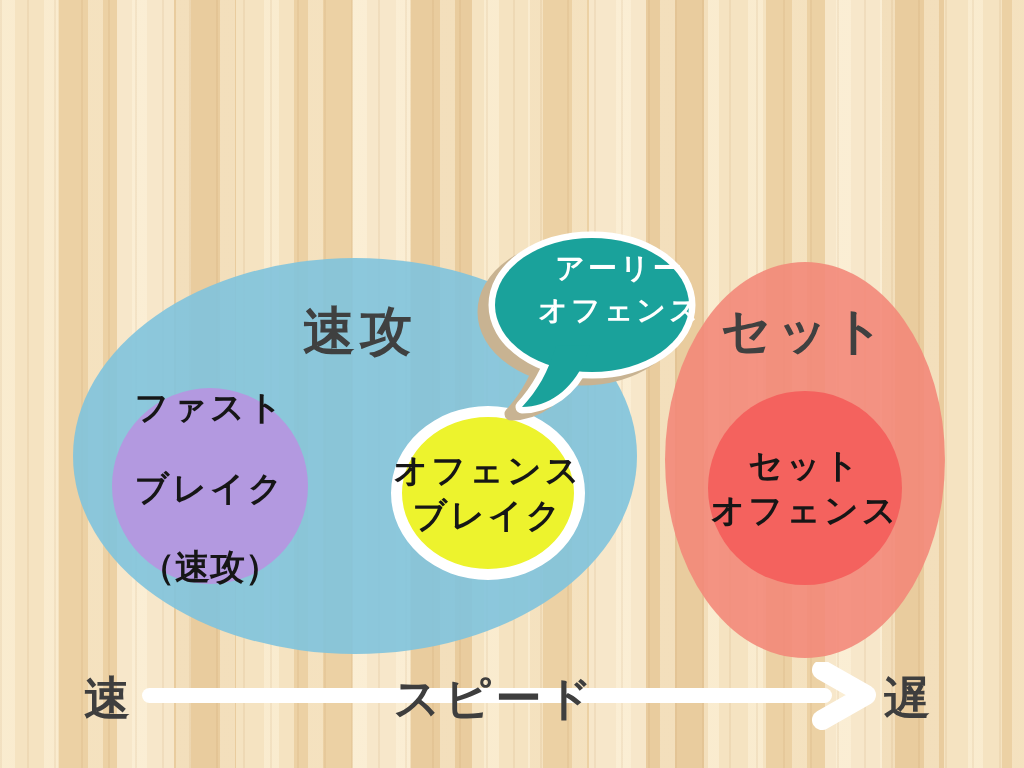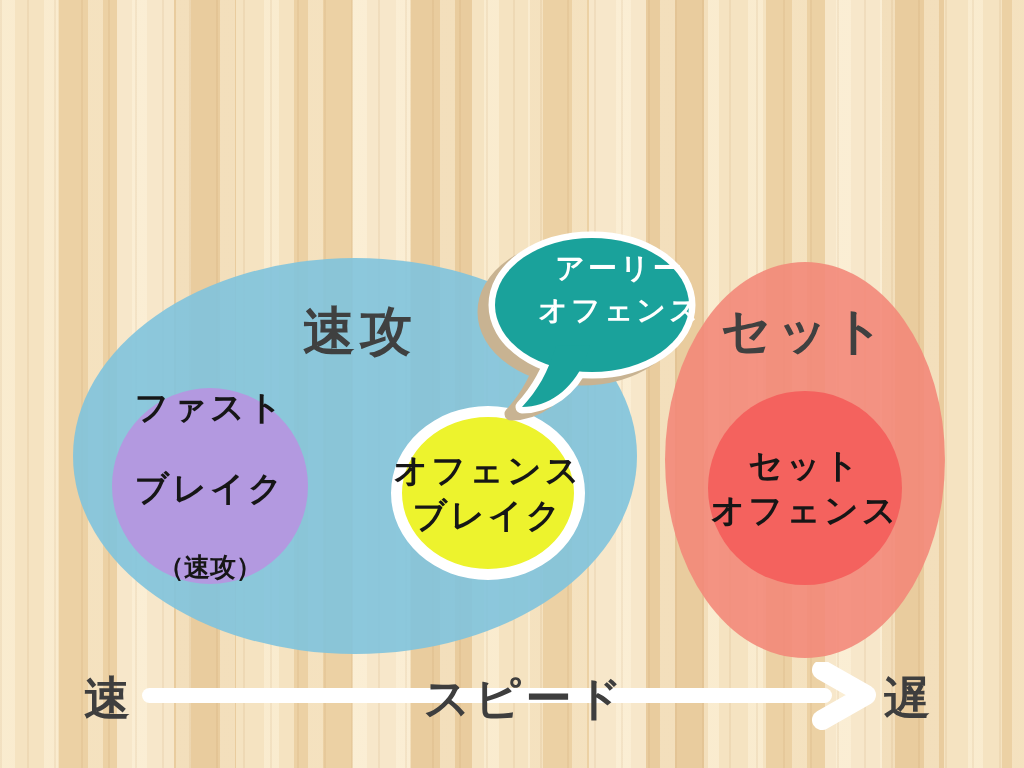--- a/index.html
+++ b/index.html
@@ -29,35 +29,35 @@
     font-weight:800;color:#3f4040;text-align:center;white-space:nowrap;letter-spacing:5px;
   }
   .fast-label{left:260px;top:297px;width:200px;font-size:52px;}
   .set-label{left:703px;top:298px;width:204px;font-size:50px;}
   
   .node{
     border-radius:50%;display:flex;flex-direction:column;align-items:center;justify-content:center;
     text-align:center;color:#161616;font-weight:800;
   }
   .node .ln{font-size:34px;line-height:45px;letter-spacing:3px;white-space:nowrap;}
-  .node .ln-small{font-size:26px;line-height:40px;letter-spacing:0px;white-space:nowrap;}
+  .node .ln-small{font-size:35px;line-height:40px;letter-spacing:0px;white-space:nowrap;}
   .fast-break{left:112px;top:388px;width:196px;height:196px;background:#b399e0;gap:36px;}
   .second-break{left:391px;top:406px;width:172px;height:152px;background:#edf32d;border:11px solid #ffffff;}
   .set-offense{left:708px;top:391px;width:194px;height:194px;background:#f4625e;}
   
   .bubble-svg{left:455px;top:205px;width:260px;height:235px;}
   .bubble-text{
     left:522px;top:247px;width:196px;text-align:center;color:#ffffff;font-weight:800;
   }
   .bubble-text .ln{font-size:29px;line-height:42px;letter-spacing:3px;white-space:nowrap;}
   
   .axis-label{font-size:46px;font-weight:800;color:#3e3e3e;text-align:center;white-space:nowrap;}
   .axis-left{left:76px;top:668px;width:62px;}
   .axis-right{left:876px;top:668px;width:62px;}
-  .axis-center{left:415px;top:668px;width:220px;letter-spacing:4px;z-index:6;}
+  .axis-center{left:385px;top:668px;width:220px;letter-spacing:4px;z-index:6;}
   .axis-line{left:142px;top:688px;width:690px;height:15px;background:#ffffff;border-radius:8px;z-index:5;}
   .arrowhead-svg{left:812px;top:662px;width:70px;height:68px;z-index:5;}
 </style>
 </head>
 <body>
 
 <div id="stage">
 
 
   <div class="abs ellipse fast-ellipse"></div>

